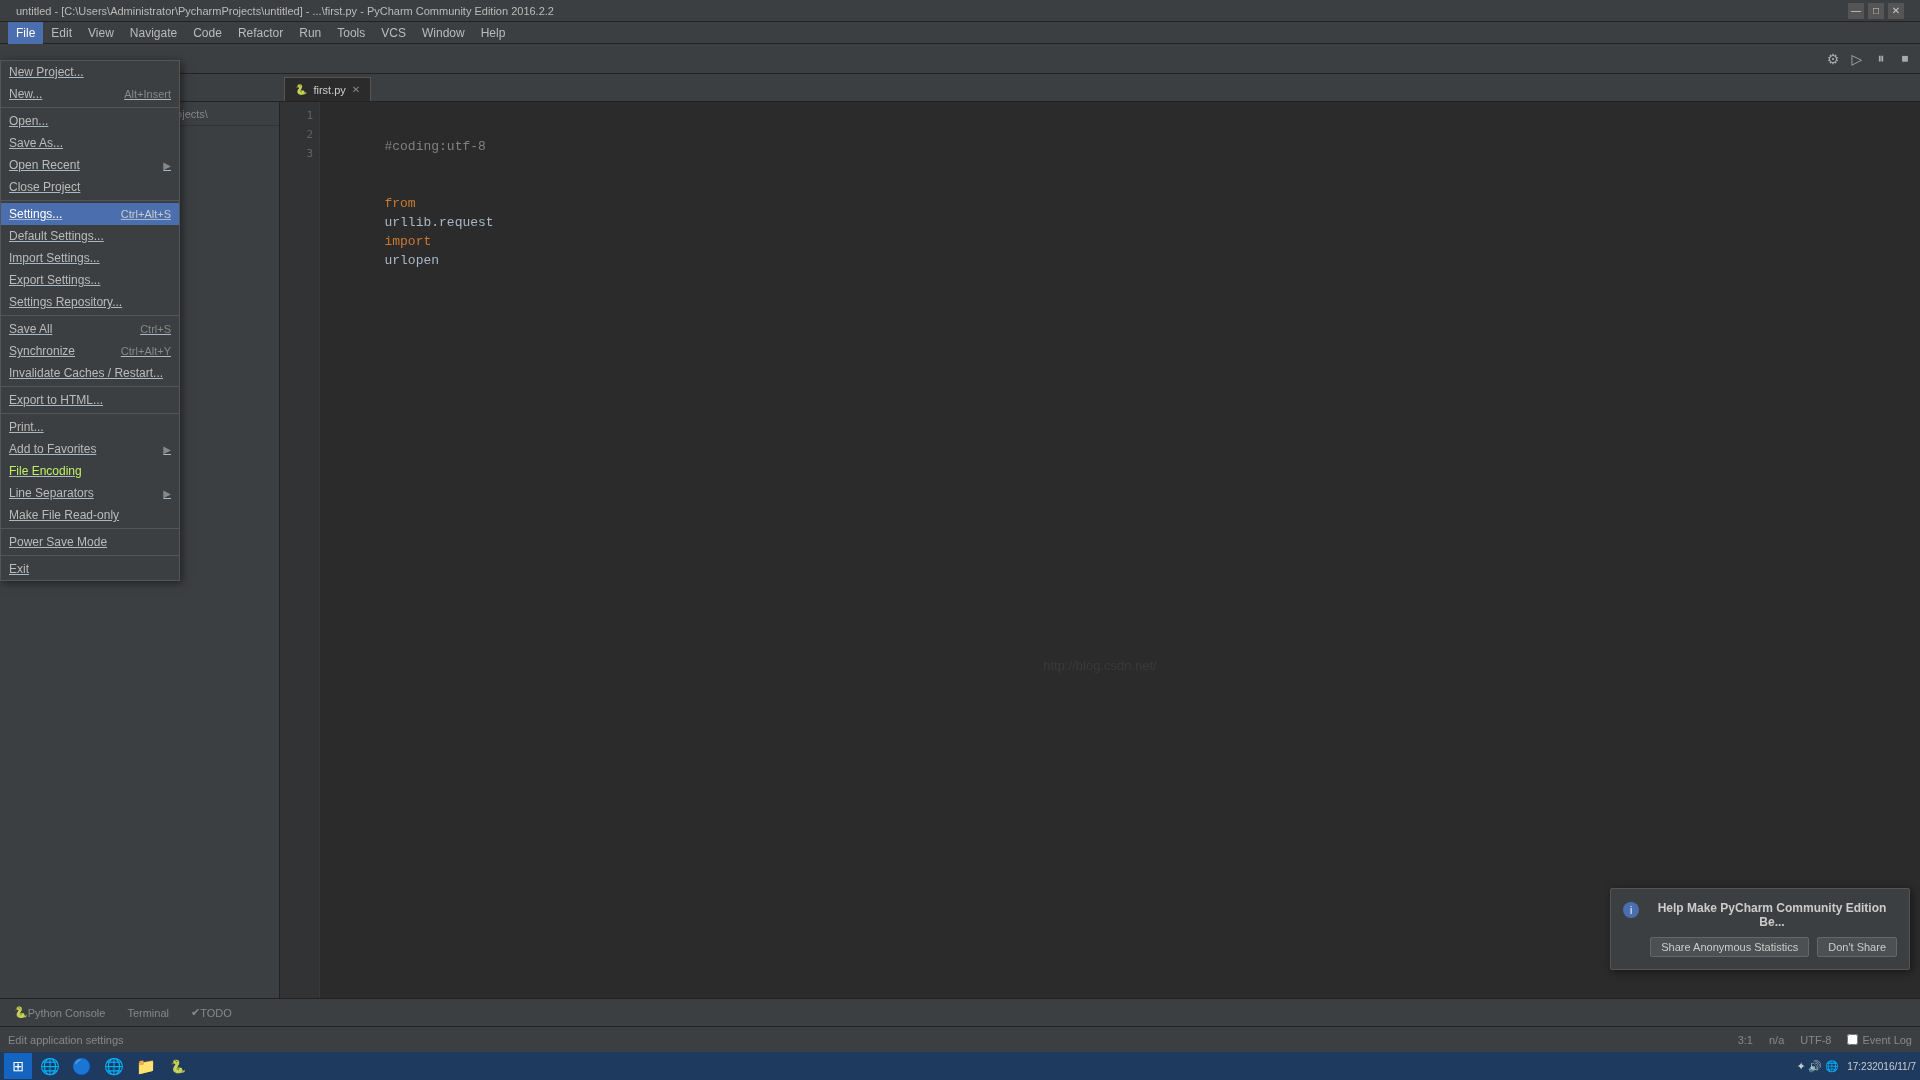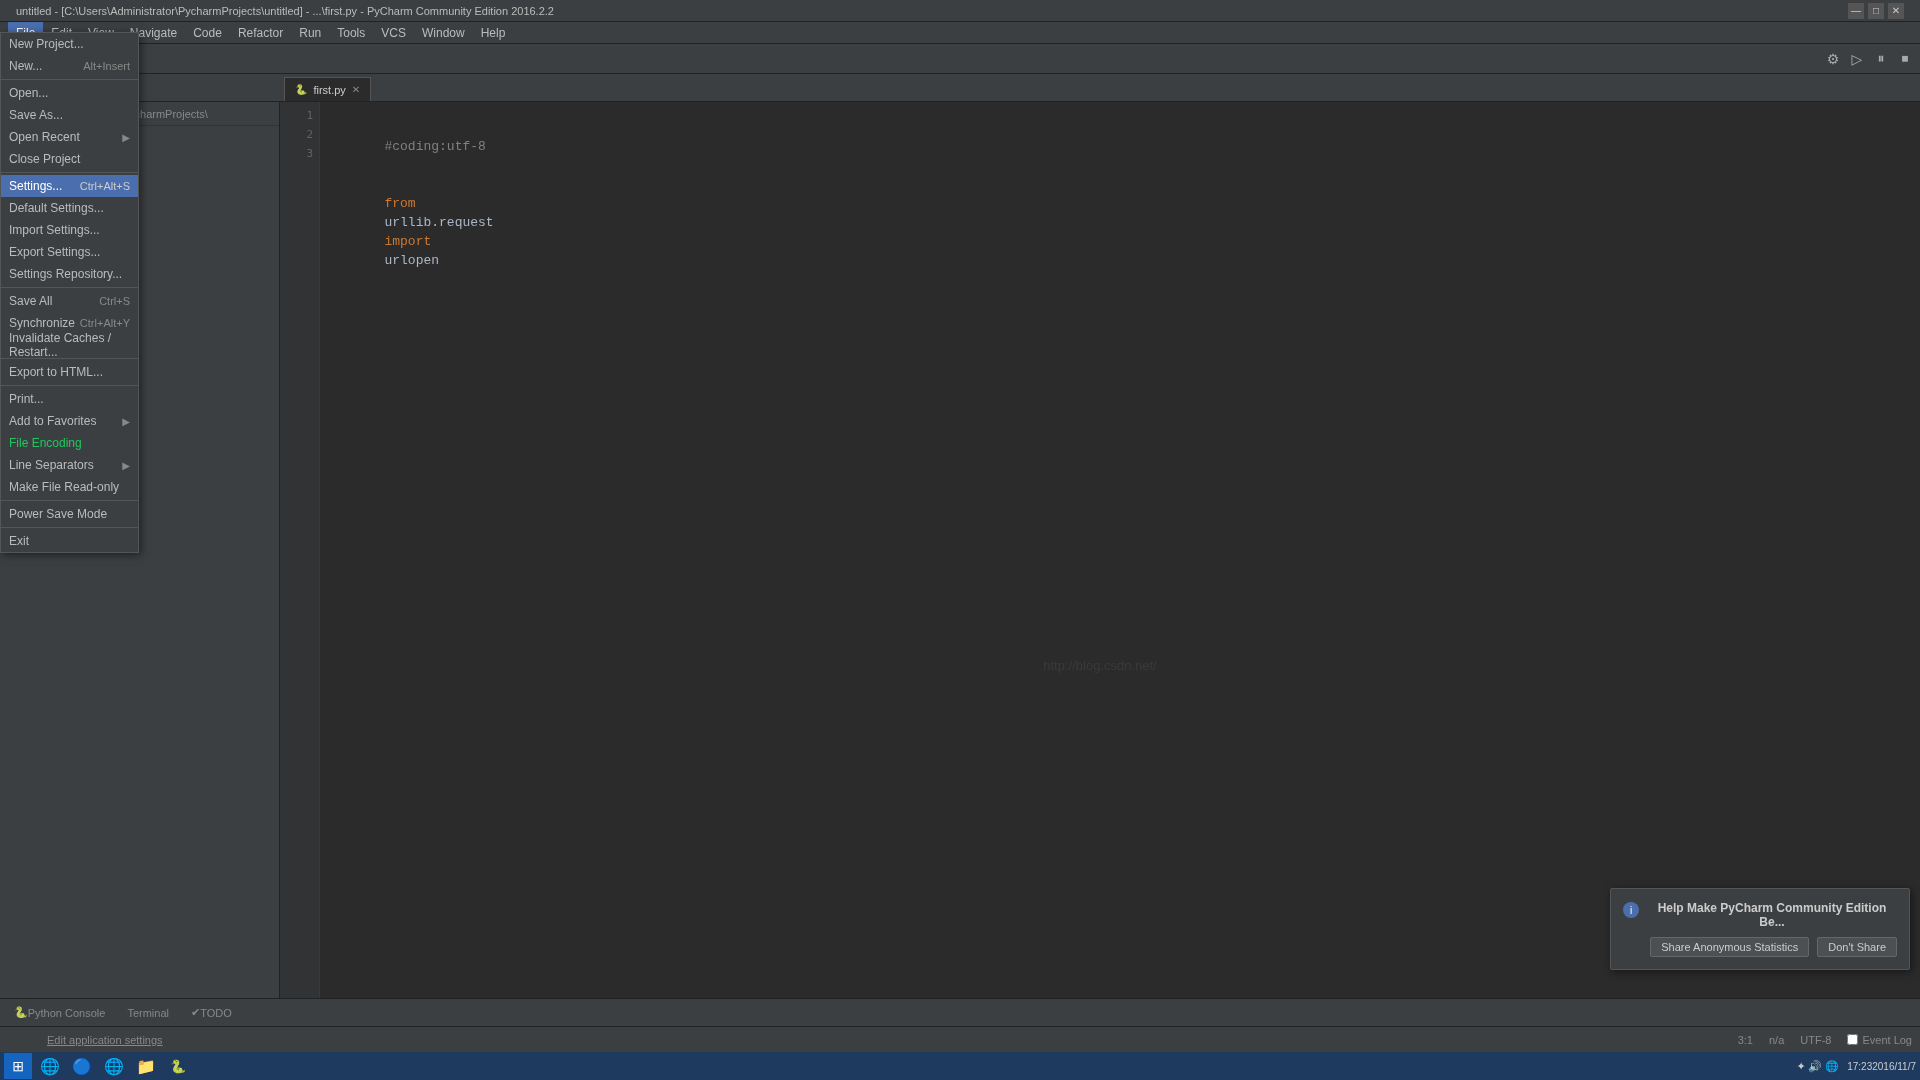--- a/index.html
+++ b/index.html
@@ -294,42 +294,43 @@
       cursor: pointer;
       height: 22px;
       display: flex;
       align-items: center;
     }
 
     
     #file-dropdown {
       position: absolute;
       left: 0;
-      top: 32px;
-      width: 139px;
+      top: 60px;
+      width: 180px;
       background: #3c3f41;
       border: 1px solid #555;
       z-index: 1000;
       box-shadow: 2px 2px 8px rgba(0,0,0,0.5);
+      text-decoration: underline;
     }
     .dd-item {
       height: 22px;
       display: flex;
       align-items: center;
       padding: 0 8px;
       cursor: pointer;
       justify-content: space-between;
       font-size: 12px;
       color: #bbb;
     }
     .dd-item.highlighted {
       background: #4b6eaf;
       color: #fff;
     }
-    .dd-item.disabled { color: #22c55e; cursor: default; }
+    .dd-item.disabled { color: #bef264; cursor: default; }
     .dd-sep {
       height: 1px;
       background: #555;
       margin: 2px 0;
     }
     .dd-shortcut {
       color: #888;
       font-size: 11px;
     }
     .dd-item.highlighted .dd-shortcut { color: #ccc; }
@@ -570,21 +571,21 @@
   <div class="bottom-tab">
     <span>Terminal</span>
   </div>
   <div class="bottom-tab">
     <span>✔ </span>
     <span>TODO</span>
   </div>
 </div>
 
 <div id="status-bar">
-  <span style="cursor:pointer;text-decoration:underline;color:#888;margin-left:39px;">Edit application settings</span>
+  <span style="cursor:pointer;color:#888;">Edit application settings</span>
   <div id="status-right">
     <span>3:1</span>
     <span>n/a</span>
     <span>UTF-8</span>
     <label style="display:flex;align-items:center;gap:4px;cursor:pointer;">
       <input type="checkbox" style="width: 11px; height: 11px;">
       <span>Event Log</span>
     </label>
   </div>
 </div>

